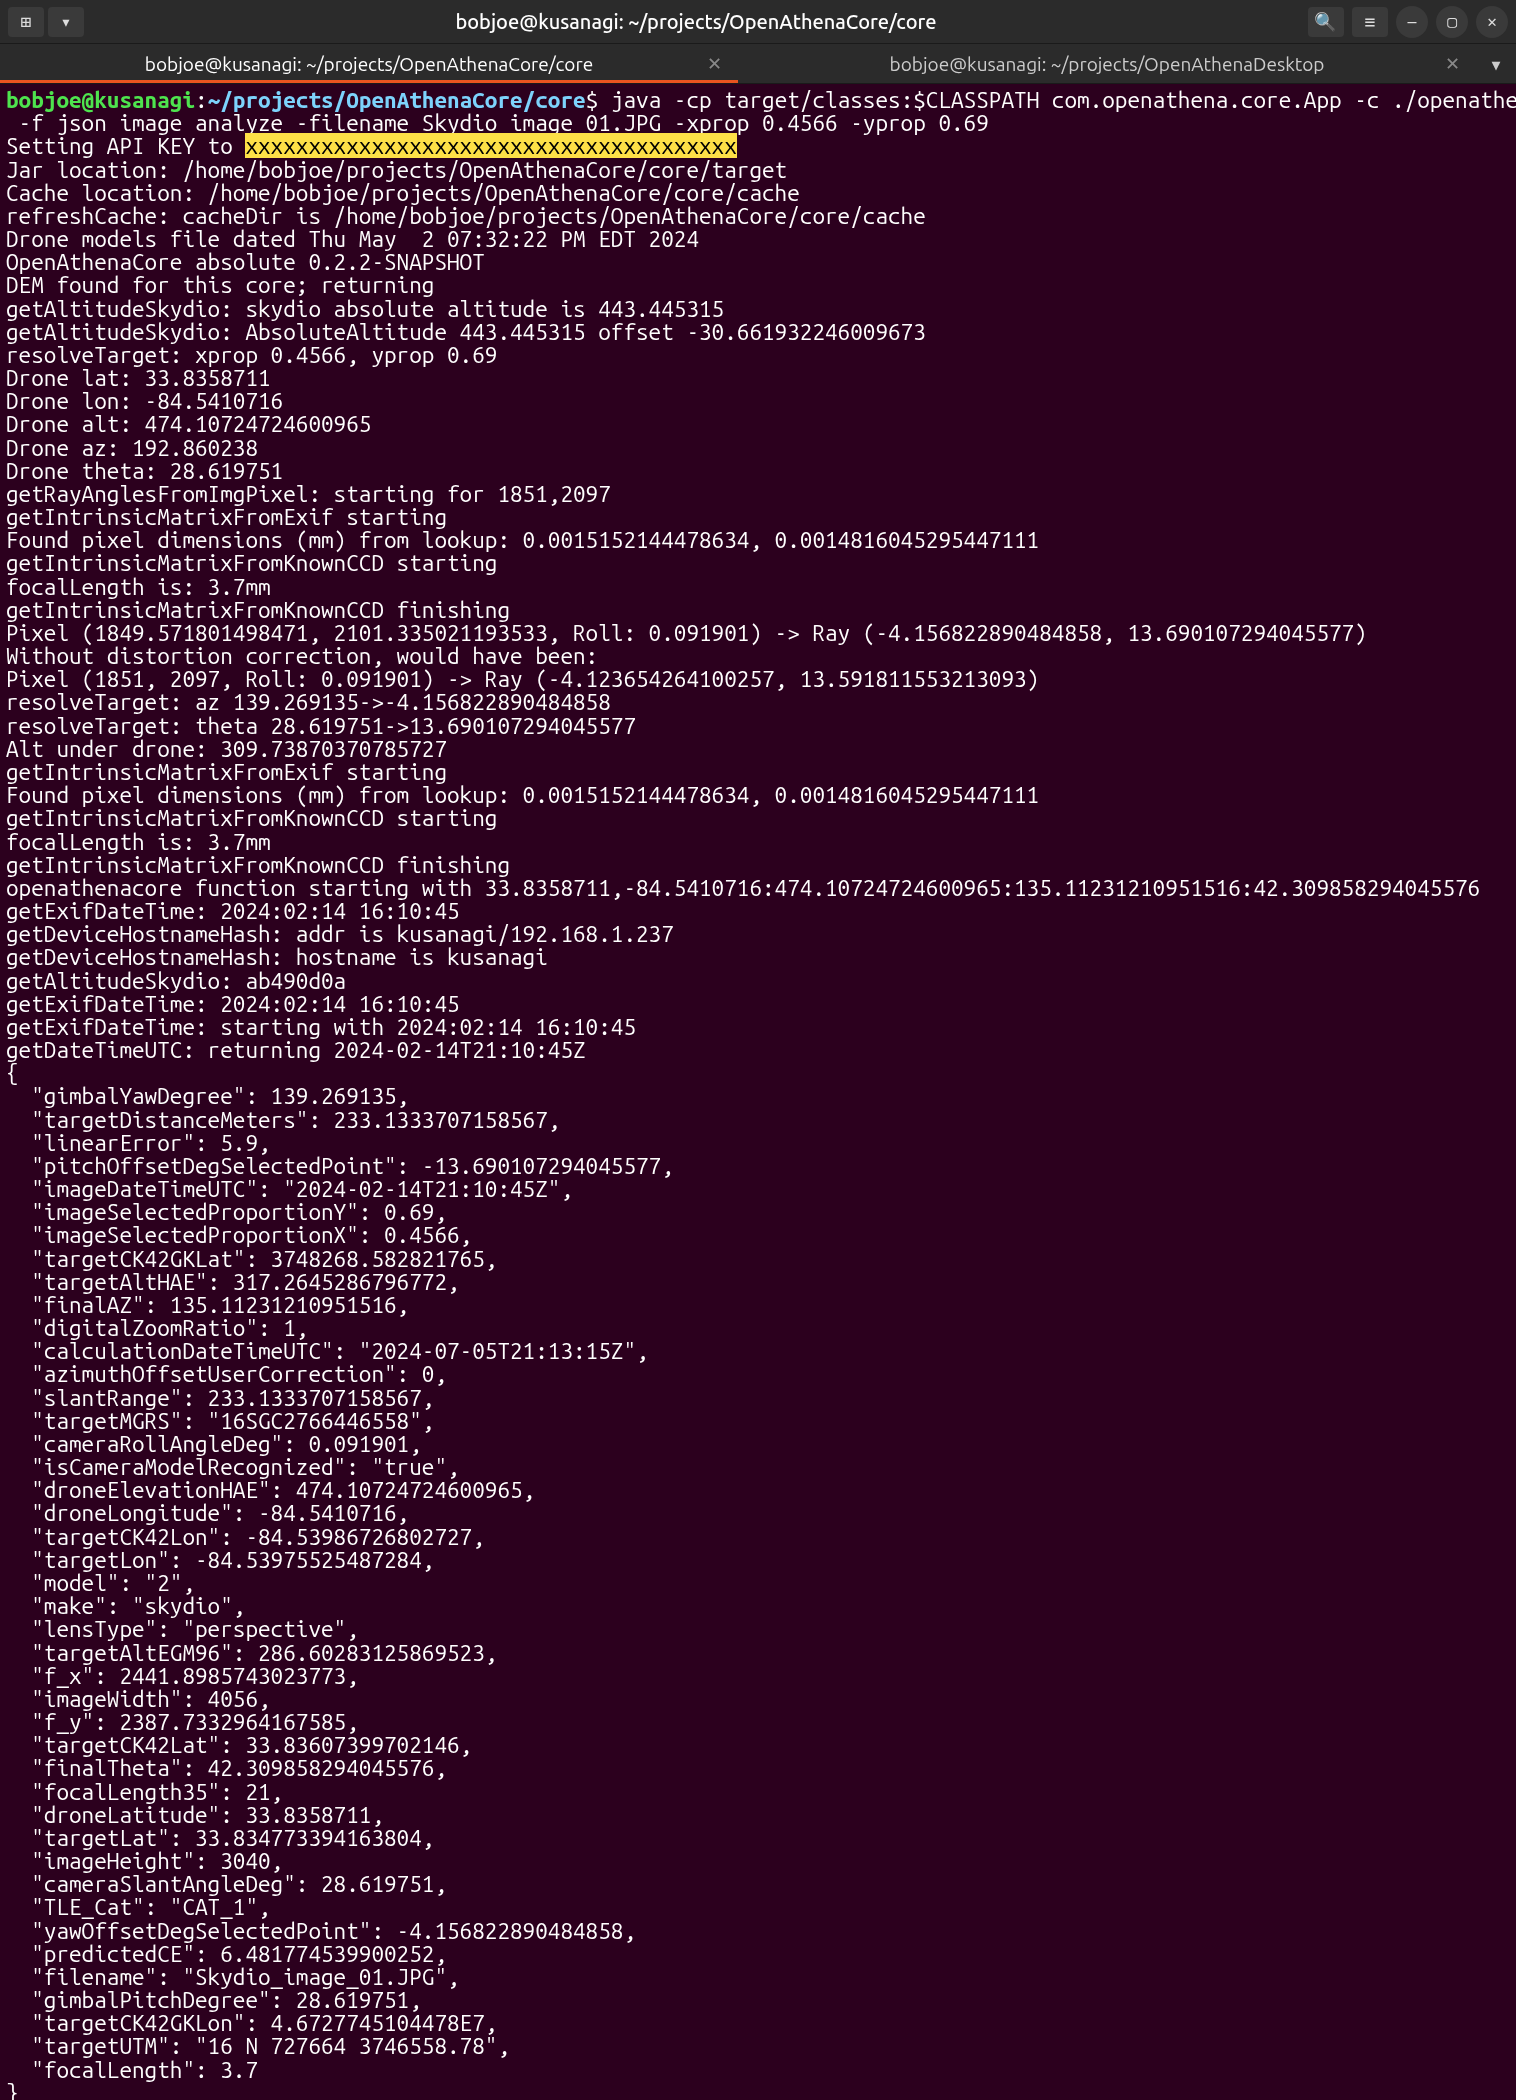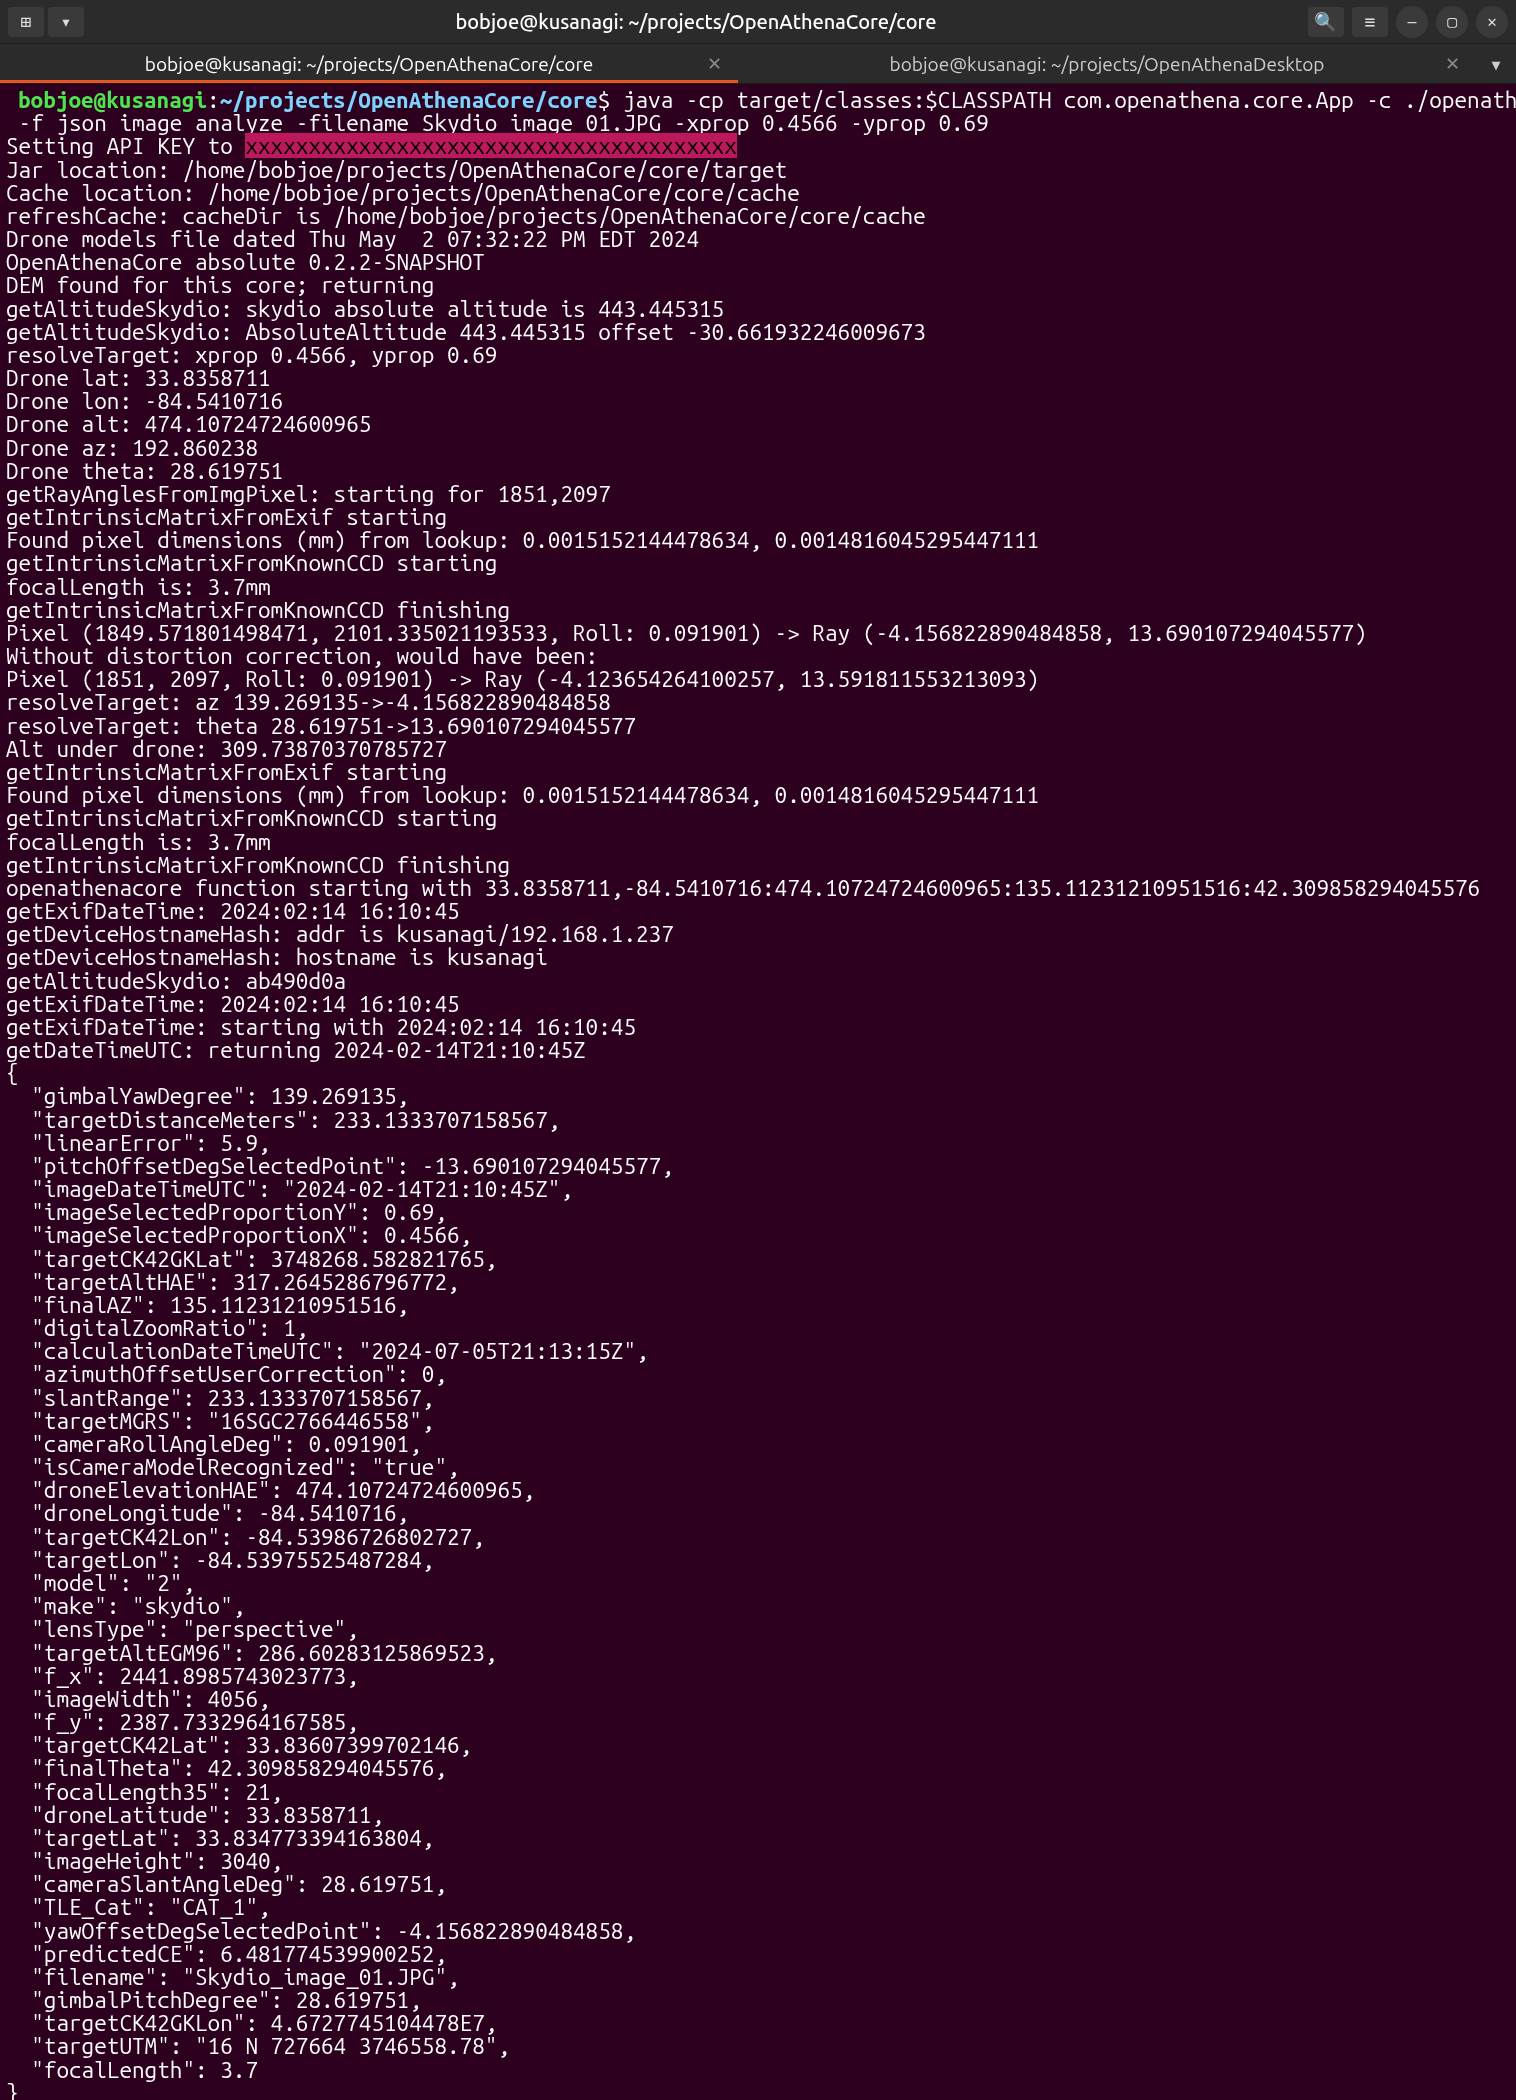--- a/index.html
+++ b/index.html
@@ -89,26 +89,26 @@
   .terminal {
     background: #2c001e;
     padding: 4px 6px;
     white-space: pre;
     line-height: 1.03;
     font-family: "Ubuntu Mono", "DejaVu Sans Mono", monospace;
     letter-spacing: 0px;
     height: calc(100% - 84px);
     overflow: hidden;
   }
-  .prompt-user { color: #4ee44e; font-weight: bold; margin-left: 12px; }
+  .prompt-user { color: #4ee44e; font-weight: bold; }
   .prompt-path { color: #7dd3fc; font-weight: bold; }
   .prompt-dollar { color: #ffffff; }
   .cmd { color: #ffffff; }
   .out { color: #ffffff; }
-  .redact { background: #be185d; color: #000; }
+  .redact { background: #fde047; color: #000; }
 </style>
 </head>
 <body>
 
 <div class="titlebar">
   <div class="titlebar-left">
     <div class="titlebar-btn">⊞</div>
     <div class="titlebar-btn">▾</div>
   </div>
   <div class="titlebar-title">bobjoe@kusanagi: ~/projects/OpenAthenaCore/core</div>

